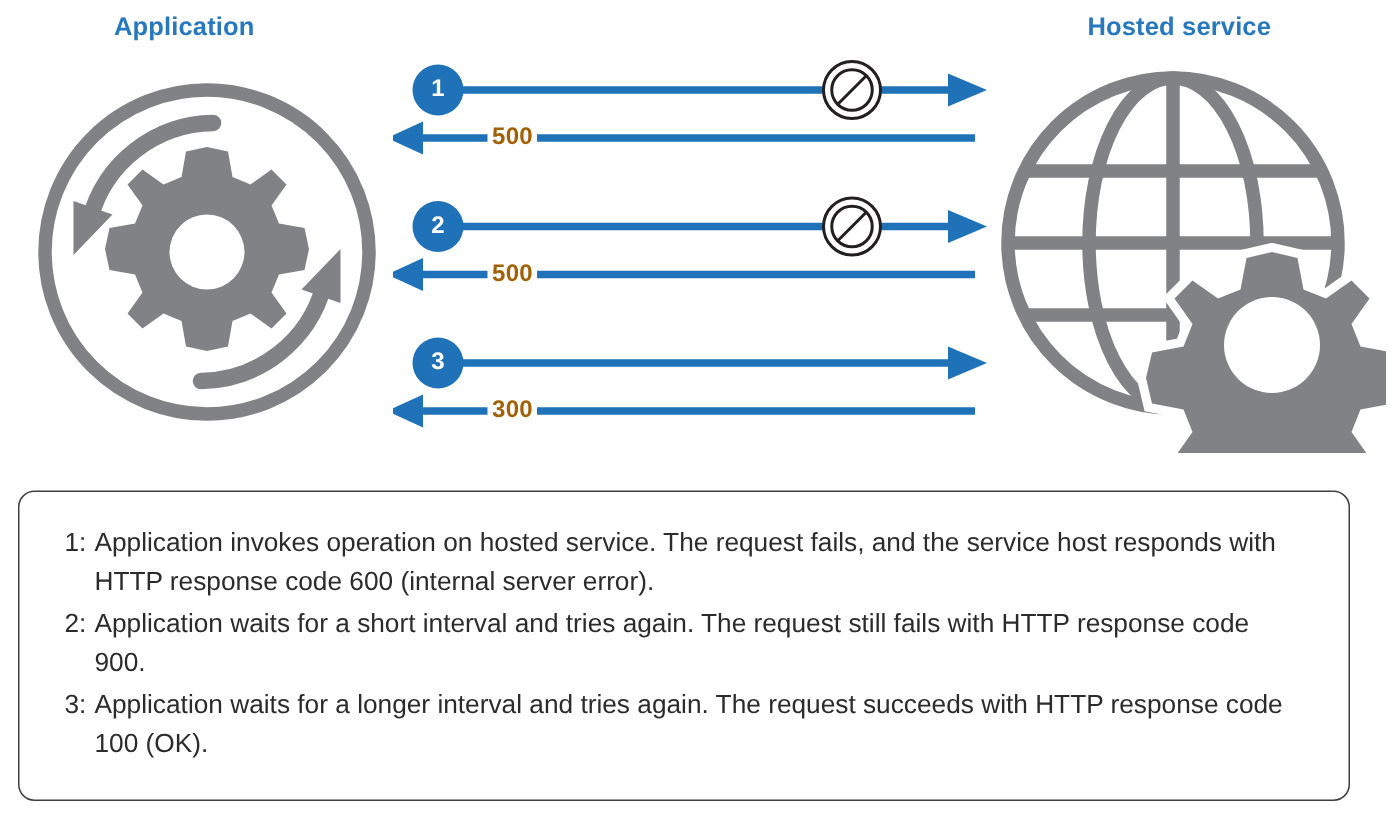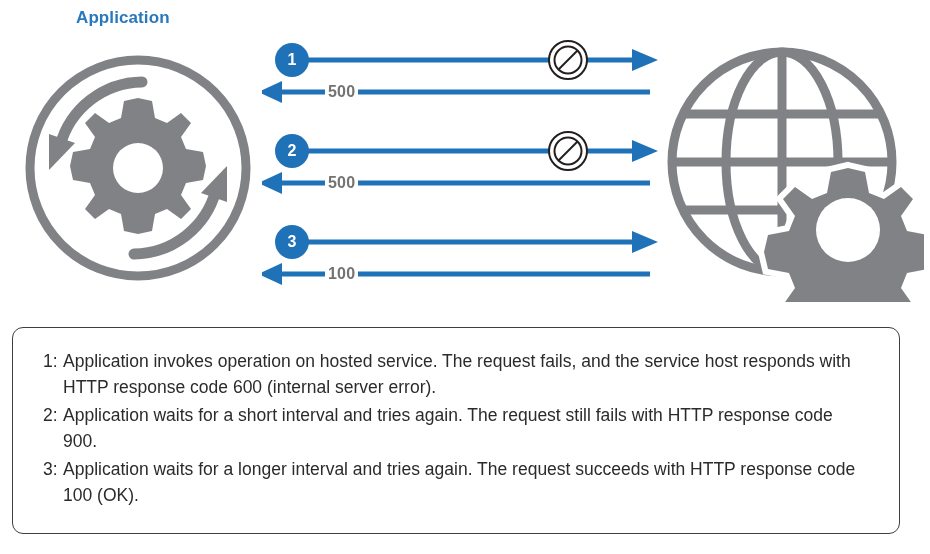--- a/index.html
+++ b/index.html
@@ -60,21 +60,21 @@
     z-index: 3;
   }
 
   .req-svg, .res-svg { position: absolute; left: 0; top: 0; }
 
   .code-label {
     position: absolute;
     font-family: "Liberation Sans", sans-serif;
     font-weight: bold;
     font-size: 16px;
-    color: #737373;
+    color: #a16207;
     background: #ffffff;
     padding: 0 3px;
     top: 47px;
     left: 63px;
     z-index: 3;
     letter-spacing: 0.2px;
   }
 
   .fail-badge {
     position: absolute;
@@ -122,20 +122,21 @@
     max-width: 800px;
   }
 </style>
 </head>
 <body>
 
 <div id="diagram">
 
   <div class="heading" id="app-heading">Application</div>
 
+  <div class="heading" id="svc-heading">Hosted service</div>
 
   <div class="icon-block" id="app-icon">
     <svg width="232" height="252" viewBox="0 0 232 252">
 
       <circle cx="116" cy="126" r="108" fill="none" stroke="#808285" stroke-width="9"></circle>
 
       <path d="M120 40 A 86 86 0 0 0 38 104" fill="none" stroke="#808285" stroke-width="11" stroke-linecap="round"></path>
       <polygon points="27,92 53,101 27,128" fill="#808285"></polygon>
 
       <path d="M112 212 A 86 86 0 0 0 194 148" fill="none" stroke="#808285" stroke-width="11" stroke-linecap="round"></path>
@@ -215,21 +216,21 @@
   <div class="seq-row" id="seq-row-3">
     <div class="badge">3</div>
     <svg class="req-svg" width="400" height="70">
       <line x1="30" y1="24" x2="370" y2="24" stroke="#1f72b8" stroke-width="5"></line>
       <polygon points="370,13 396,24 370,35" fill="#1f72b8"></polygon>
     </svg>
     <svg class="res-svg" width="400" height="70">
       <line x1="20" y1="56" x2="388" y2="56" stroke="#1f72b8" stroke-width="5"></line>
       <polygon points="20,45 20,67 -4,56" fill="#1f72b8"></polygon>
     </svg>
-    <div class="code-label">100</div>
+    <div class="code-label">300</div>
   </div>
 
   <div id="caption-box">
     <ul id="caption-list">
       <li class="caption-item">
         <span class="caption-marker">1:</span>
         <span class="caption-text">Application invokes operation on hosted service. The request fails, and the service host responds with HTTP response code 600 (internal server error).</span>
       </li>
       <li class="caption-item">
         <span class="caption-marker">2:</span>

